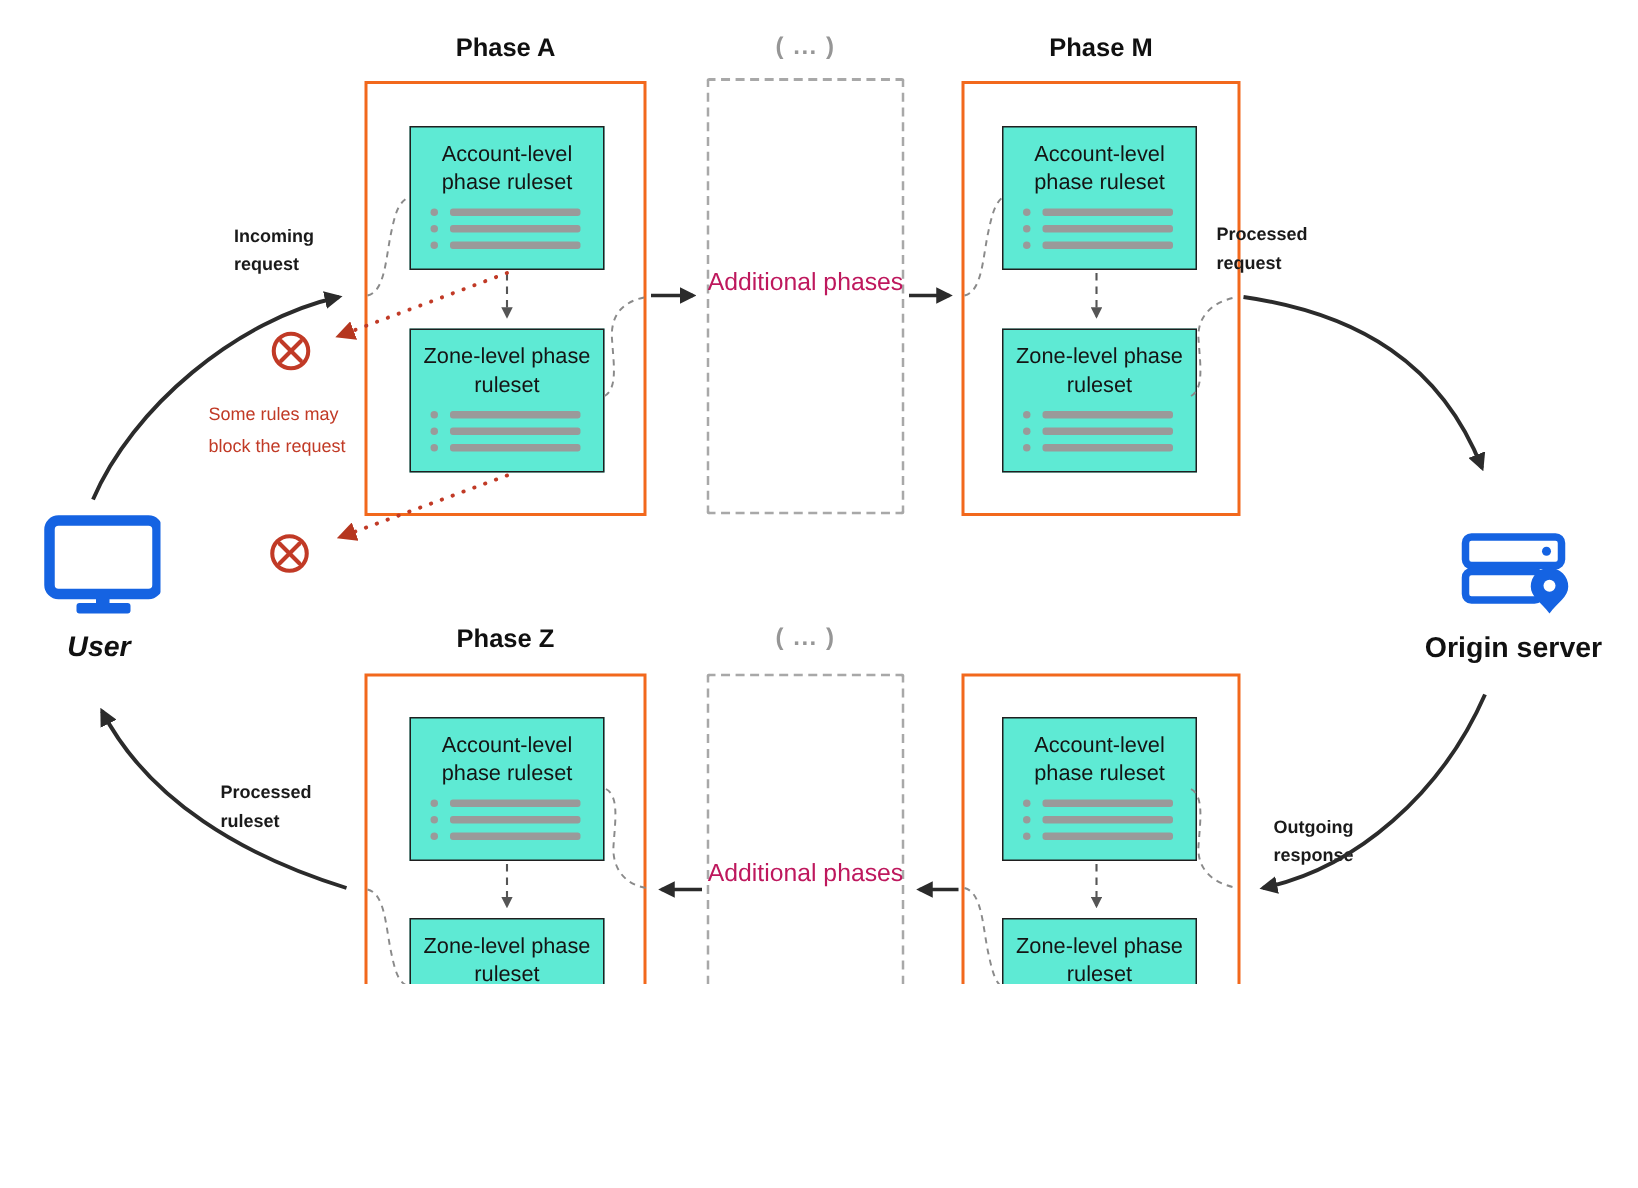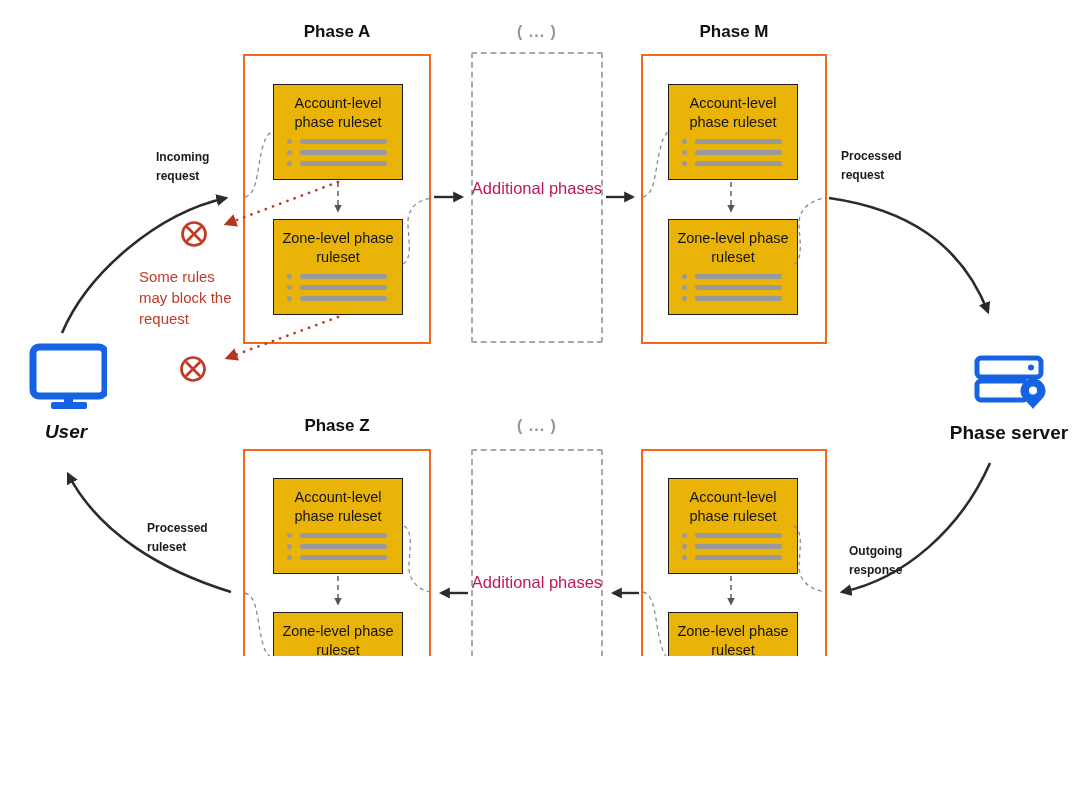--- a/index.html
+++ b/index.html
@@ -9,29 +9,29 @@
   }
   .abs{position:absolute;}
   
   .phase-box{position:absolute;border:2.5px solid #F2681C;background:#ffffff;box-sizing:border-box;}
   .phase-title{position:absolute;text-align:center;font-size:17px;font-weight:700;color:#101010;}
   
   .dashed-box{position:absolute;border:2px dashed #A8A8A8;background:#ffffff;box-sizing:border-box;border-radius:2px;}
   .ellipsis-label{position:absolute;text-align:center;font-size:16px;font-weight:600;color:#969696;letter-spacing:1px;}
   .additional-label{position:absolute;text-align:center;font-size:16.5px;line-height:22px;color:#be185d;font-weight:500;}
   
-  .card{position:absolute;width:130px;height:96px;border:1.5px solid #1f1f1f;background:#eab308;box-sizing:border-box;padding-top:9px;}
+  .card{position:absolute;width:130px;height:96px;border:1.5px solid #1f1f1f;background:#5eead4;box-sizing:border-box;padding-top:9px;}
   .card-label{text-align:center;font-size:14.5px;line-height:19px;font-weight:500;color:#141414;}
   .rules{margin-top:4px;padding:0 15px 0 13px;}
   .rule-row{display:flex;align-items:center;height:11px;}
   .rule-dot{width:5px;height:5px;border-radius:50%;background:#9A9A9A;margin-right:8px;flex:0 0 auto;}
   .rule-bar{flex:1;height:4.5px;background:#9A9A9A;border-radius:2px;}
   
   .flow-label{position:absolute;font-size:12px;font-weight:700;line-height:18.5px;color:#1a1a1a;}
-  .block-note{position:absolute;width:96px;font-size:15px;font-weight:500;line-height:21px;color:#C13A26;}
+  .block-note{position:absolute;width:96px;font-size:12px;font-weight:500;line-height:21px;color:#C13A26;}
   .endpoint-label{position:absolute;text-align:center;font-size:19px;font-weight:700;color:#111;}
   
   .overlay{position:absolute;left:0;top:0;pointer-events:none;}
 </style>
 </head>
 <body>
 
 <div class="stage">
 
   <div class="phase-title" style="left:243px;top:22px;width:188px;">Phase A</div>
@@ -185,40 +185,40 @@
           <span class="rule-bar"></span>
         </div>
       <div class="rule-row">
           <span class="rule-dot"></span>
           <span class="rule-bar"></span>
         </div>
     </div>
   </div>
 
   <div class="flow-label" style="left:156px;top:148px;width:78px;">Incoming request</div>
-  <div class="flow-label" style="left:841px;top:147px;width:86px;">Processed request</div>
+  <div class="flow-label" style="left:811px;top:147px;width:86px;">Processed request</div>
   <div class="flow-label" style="left:849px;top:542px;width:80px;">Outgoing response</div>
   <div class="flow-label" style="left:147px;top:519px;width:86px;">Processed ruleset</div>
   <div class="block-note" style="left:139px;top:266px;">Some rules may block the request</div>
 
   <svg class="abs" style="left:27px;top:342px;" width="80" height="70" viewBox="0 0 80 70">
     <rect x="6" y="5" width="72" height="49" rx="6" fill="#ffffff" stroke="#1563E2" stroke-width="7"></rect>
     <rect x="37" y="54" width="9" height="9" fill="#1563E2"></rect>
     <rect x="24" y="60" width="36" height="7" rx="2" fill="#1563E2"></rect>
   </svg>
   <div class="endpoint-label" style="left:25px;top:421px;width:82px;font-style:italic;">User</div>
 
   <svg class="abs" style="left:971px;top:352px;" width="78" height="62" viewBox="0 0 78 62">
     <rect x="6" y="6" width="64" height="19" rx="4" fill="#ffffff" stroke="#1563E2" stroke-width="5"></rect>
     <circle cx="60" cy="15.5" r="3" fill="#1563E2"></circle>
     <rect x="6" y="29" width="50" height="19" rx="4" fill="#ffffff" stroke="#1563E2" stroke-width="5"></rect>
     <path d="M62 57 C56.5 49.5 49.5 46 49.5 39 A12.5 12.5 0 1 1 74.5 39 C74.5 46 67.5 49.5 62 57 Z" fill="#1563E2"></path>
     <circle cx="62" cy="38.5" r="4" fill="#ffffff"></circle>
   </svg>
-  <div class="endpoint-label" style="left:941px;top:422px;width:136px;">Phase server</div>
+  <div class="endpoint-label" style="left:941px;top:422px;width:136px;">Origin server</div>
 
   <svg class="overlay" width="1092" height="792" viewBox="0 0 1092 792">
     <defs>
       <marker id="ah-black" viewBox="0 0 10 10" refX="8" refY="5" markerWidth="4.6" markerHeight="4.6" orient="auto">
         <path d="M0,0 L10,5 L0,10 Z" fill="#2B2B2B"></path>
       </marker>
       <marker id="ah-gray" viewBox="0 0 10 10" refX="8" refY="5" markerWidth="5.5" markerHeight="5.5" orient="auto">
         <path d="M0,0 L10,5 L0,10 Z" fill="#555555"></path>
       </marker>
       <marker id="ah-red" viewBox="0 0 10 10" refX="8" refY="5" markerWidth="5" markerHeight="5" orient="auto">

